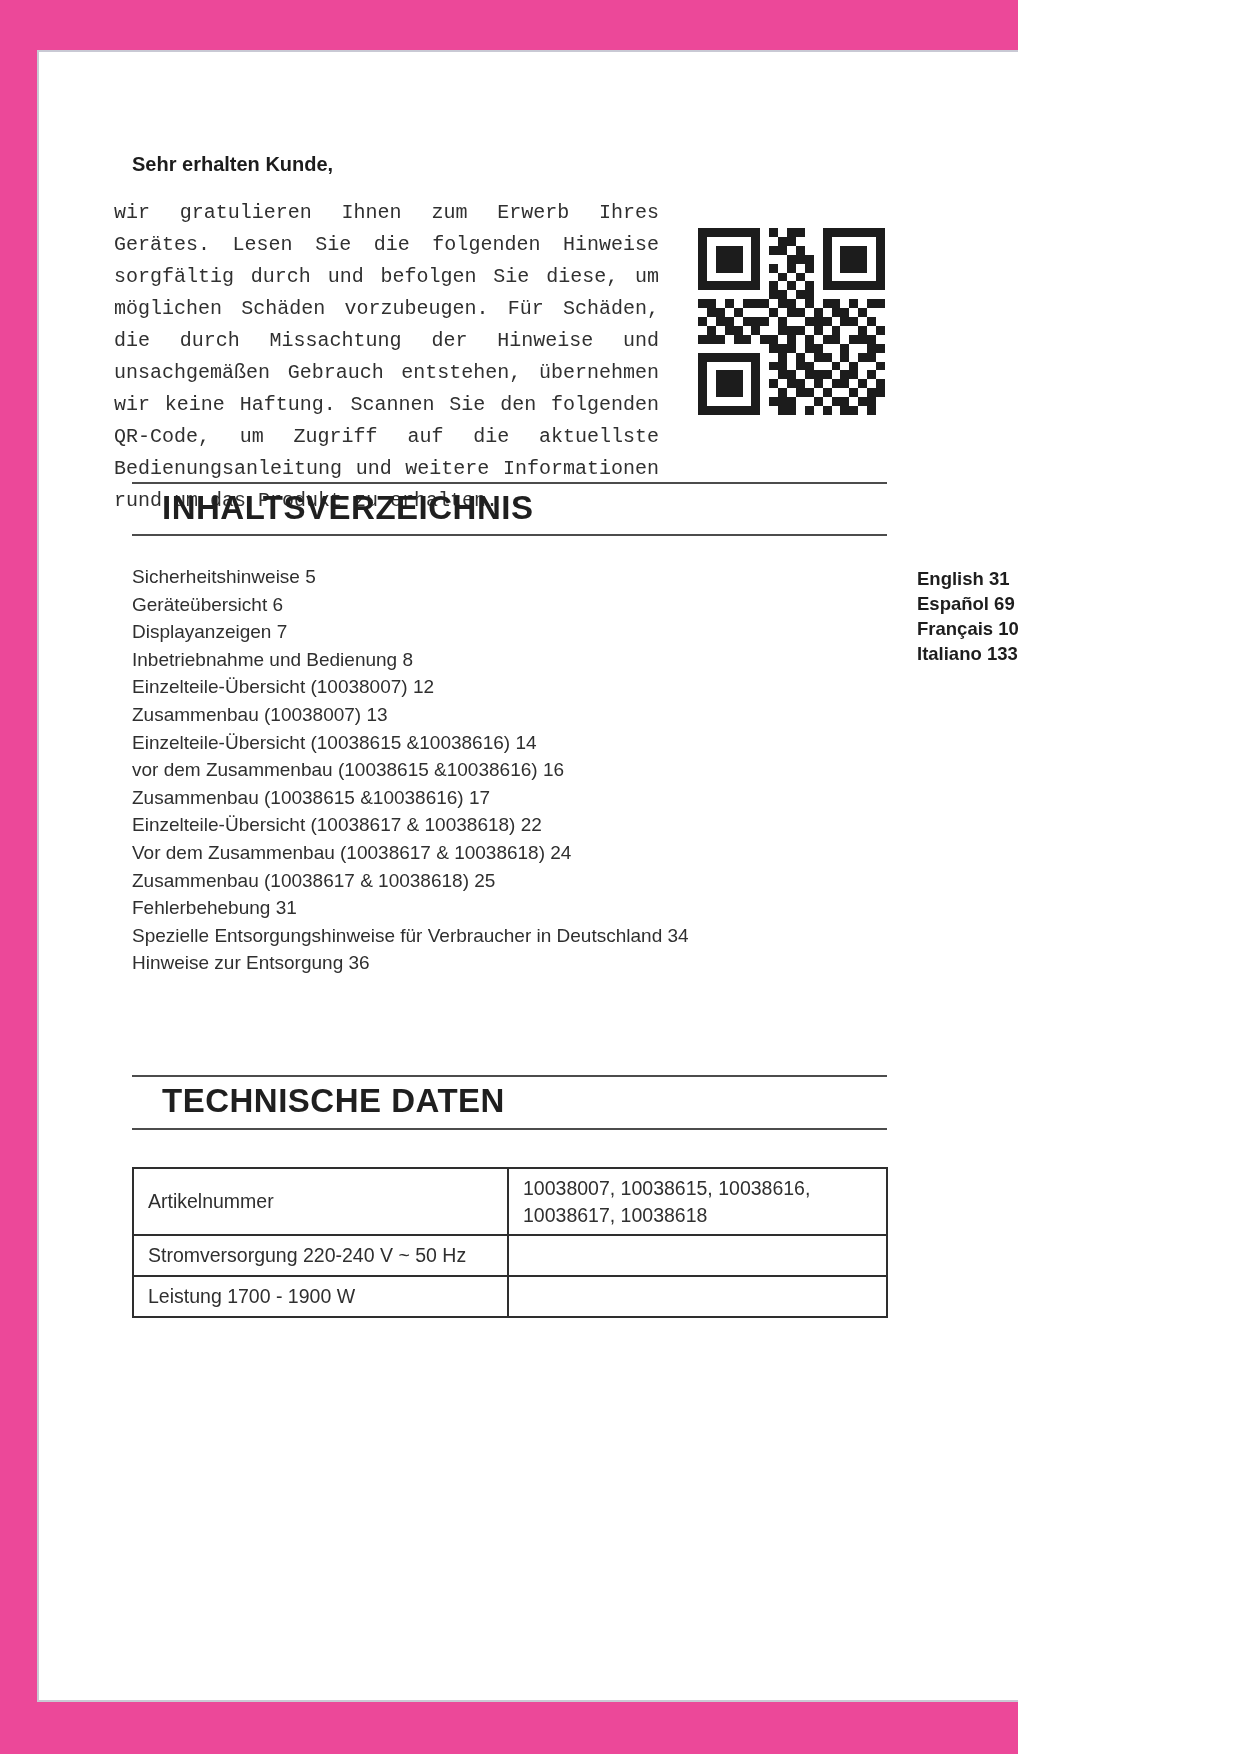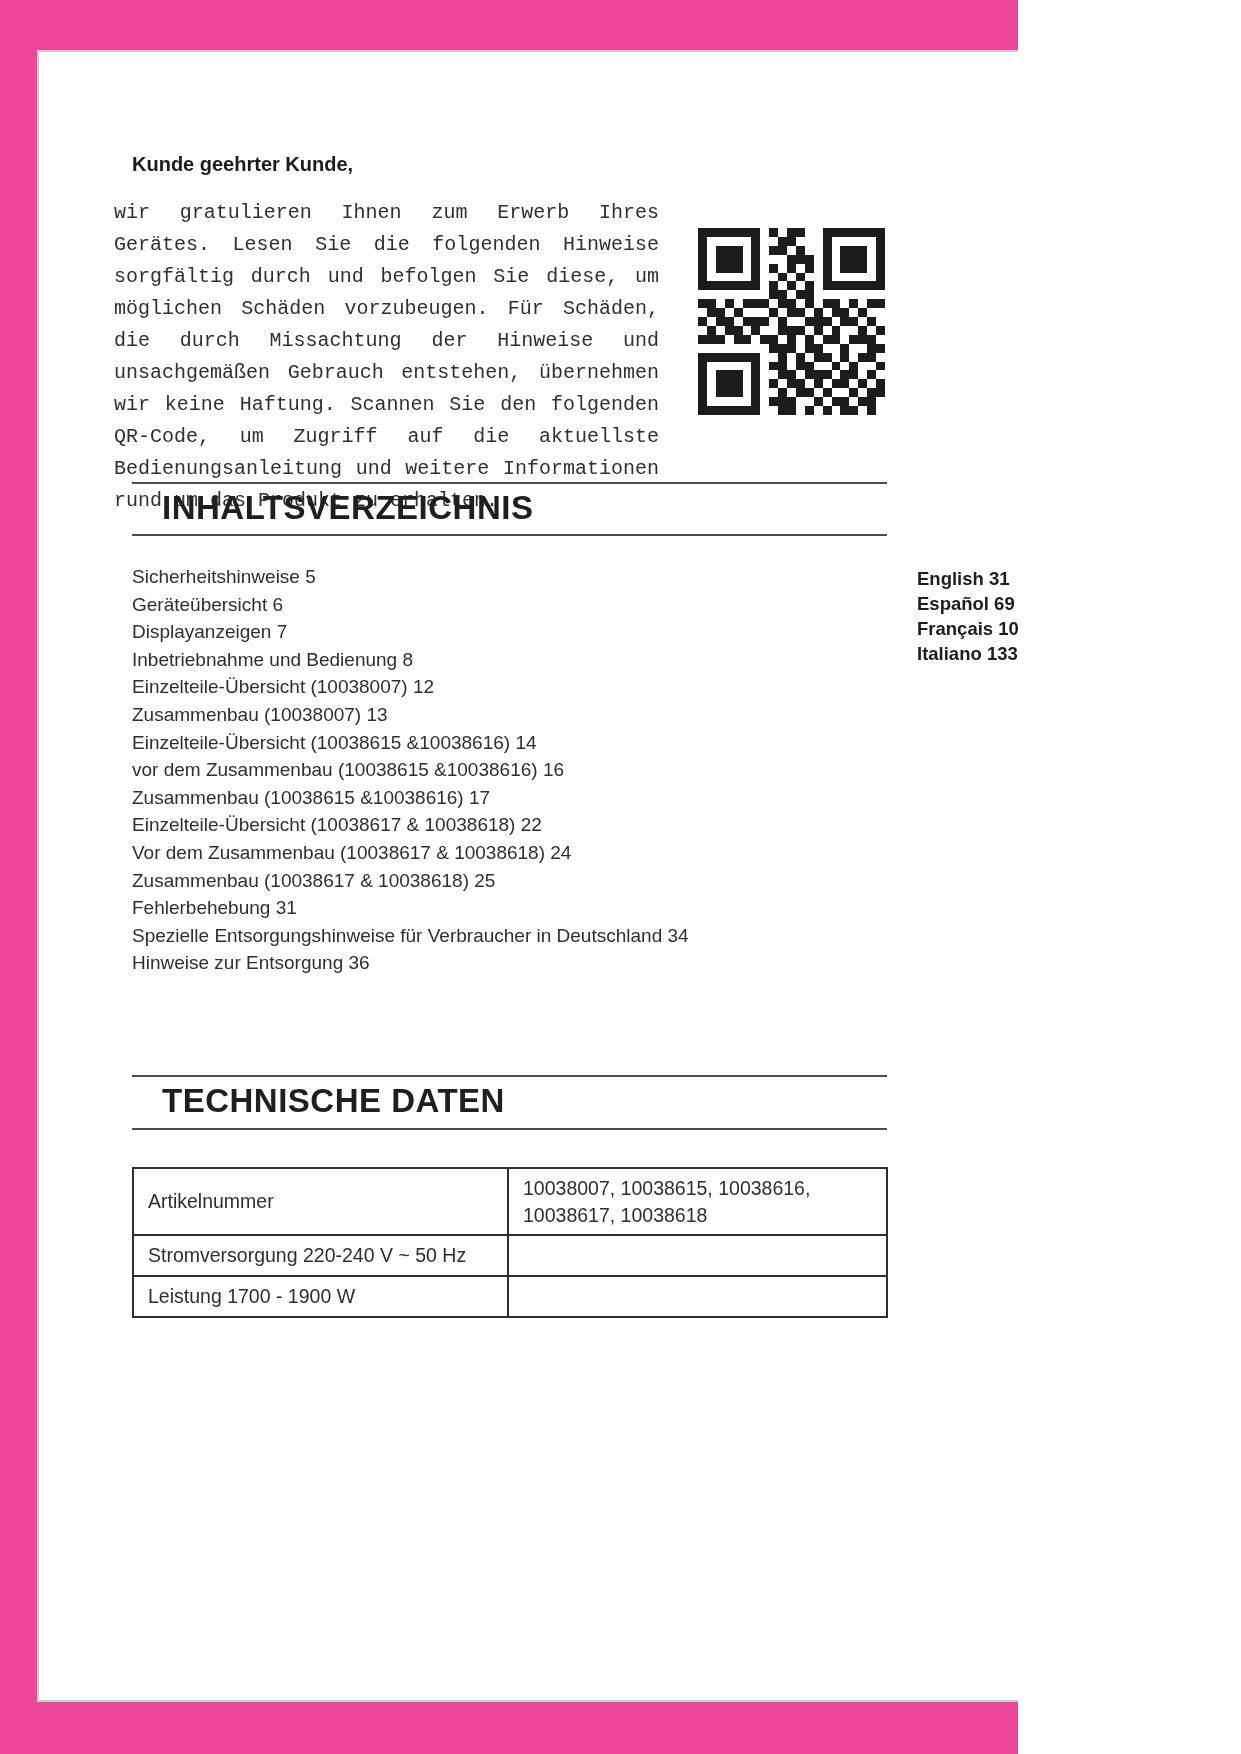--- a/index.html
+++ b/index.html
@@ -77,21 +77,21 @@
 <body>
 
 <div class="canvas">
 
   <div class="sheet"></div>
 
   <div class="de-badge">
     <span>DE</span>
   </div>
 
-  <div class="greeting-heading">Kunde geehrter Kunde,</div>
+  <div class="greeting-heading">Sehr erhalten Kunde,</div>
 
   <div class="greeting-body">wir gratulieren Ihnen zum Erwerb Ihres Gerätes. Lesen Sie die folgenden Hinweise sorgfältig durch und befolgen Sie diese, um möglichen Schäden vorzubeugen. Für Schäden, die durch Missachtung der Hinweise und unsachgemäßen Gebrauch entstehen, übernehmen wir keine Haftung. Scannen Sie den folgenden QR-Code, um Zugriff auf die aktuellste Bedienungsanleitung und weitere Informationen rund um das Produkt zu erhalten.</div>
 
   <div class="qr">
       <div class="qr-cell on"></div>
       <div class="qr-cell on"></div>
       <div class="qr-cell on"></div>
       <div class="qr-cell on"></div>
       <div class="qr-cell on"></div>
       <div class="qr-cell on"></div>

